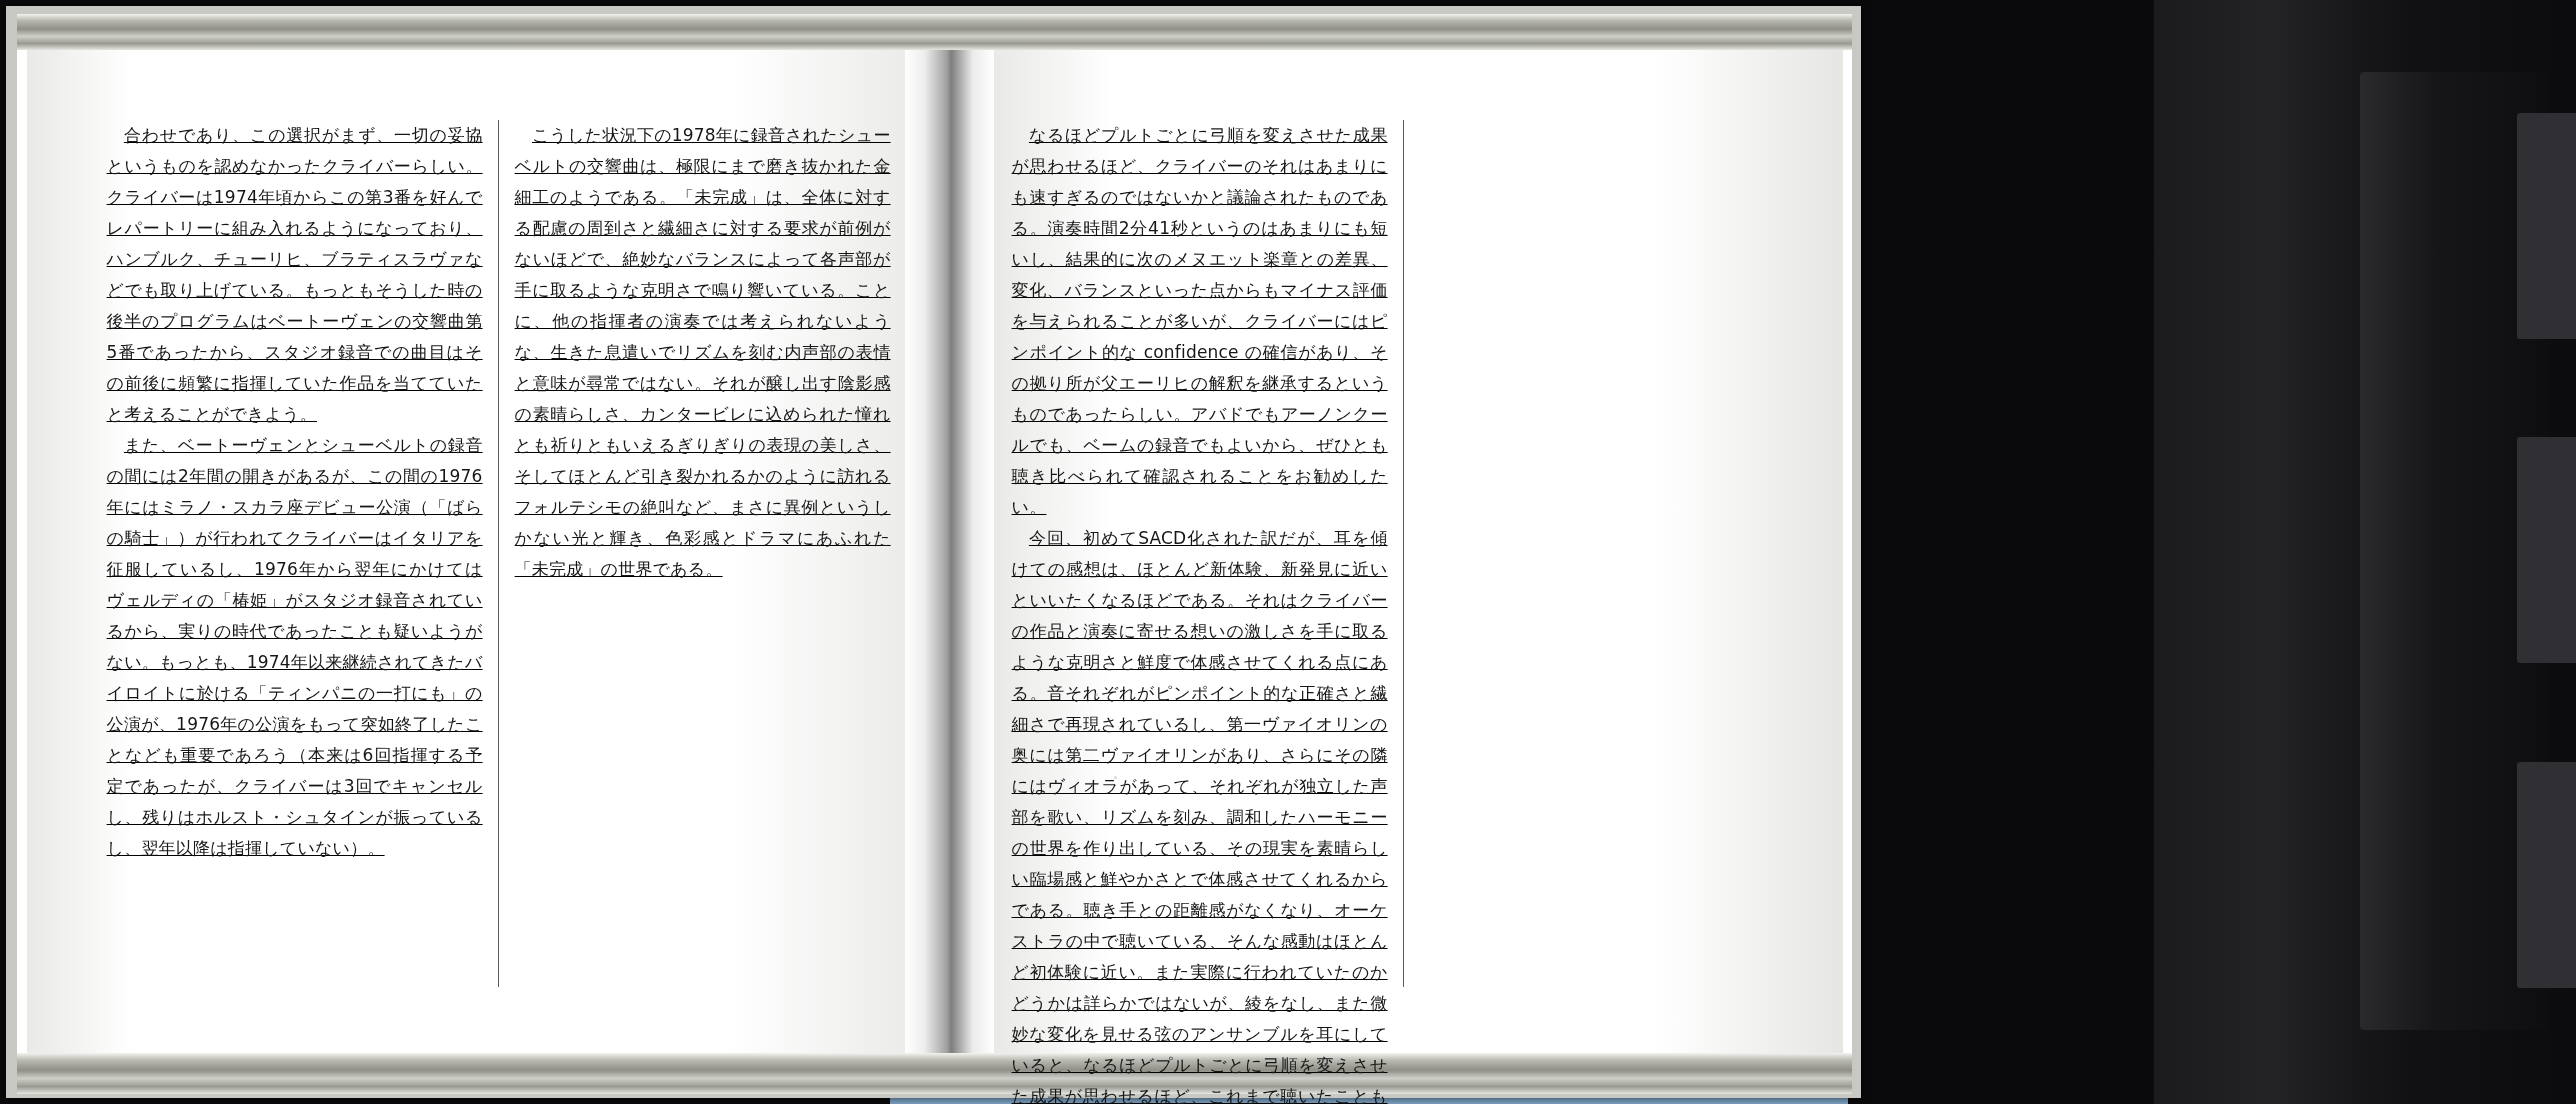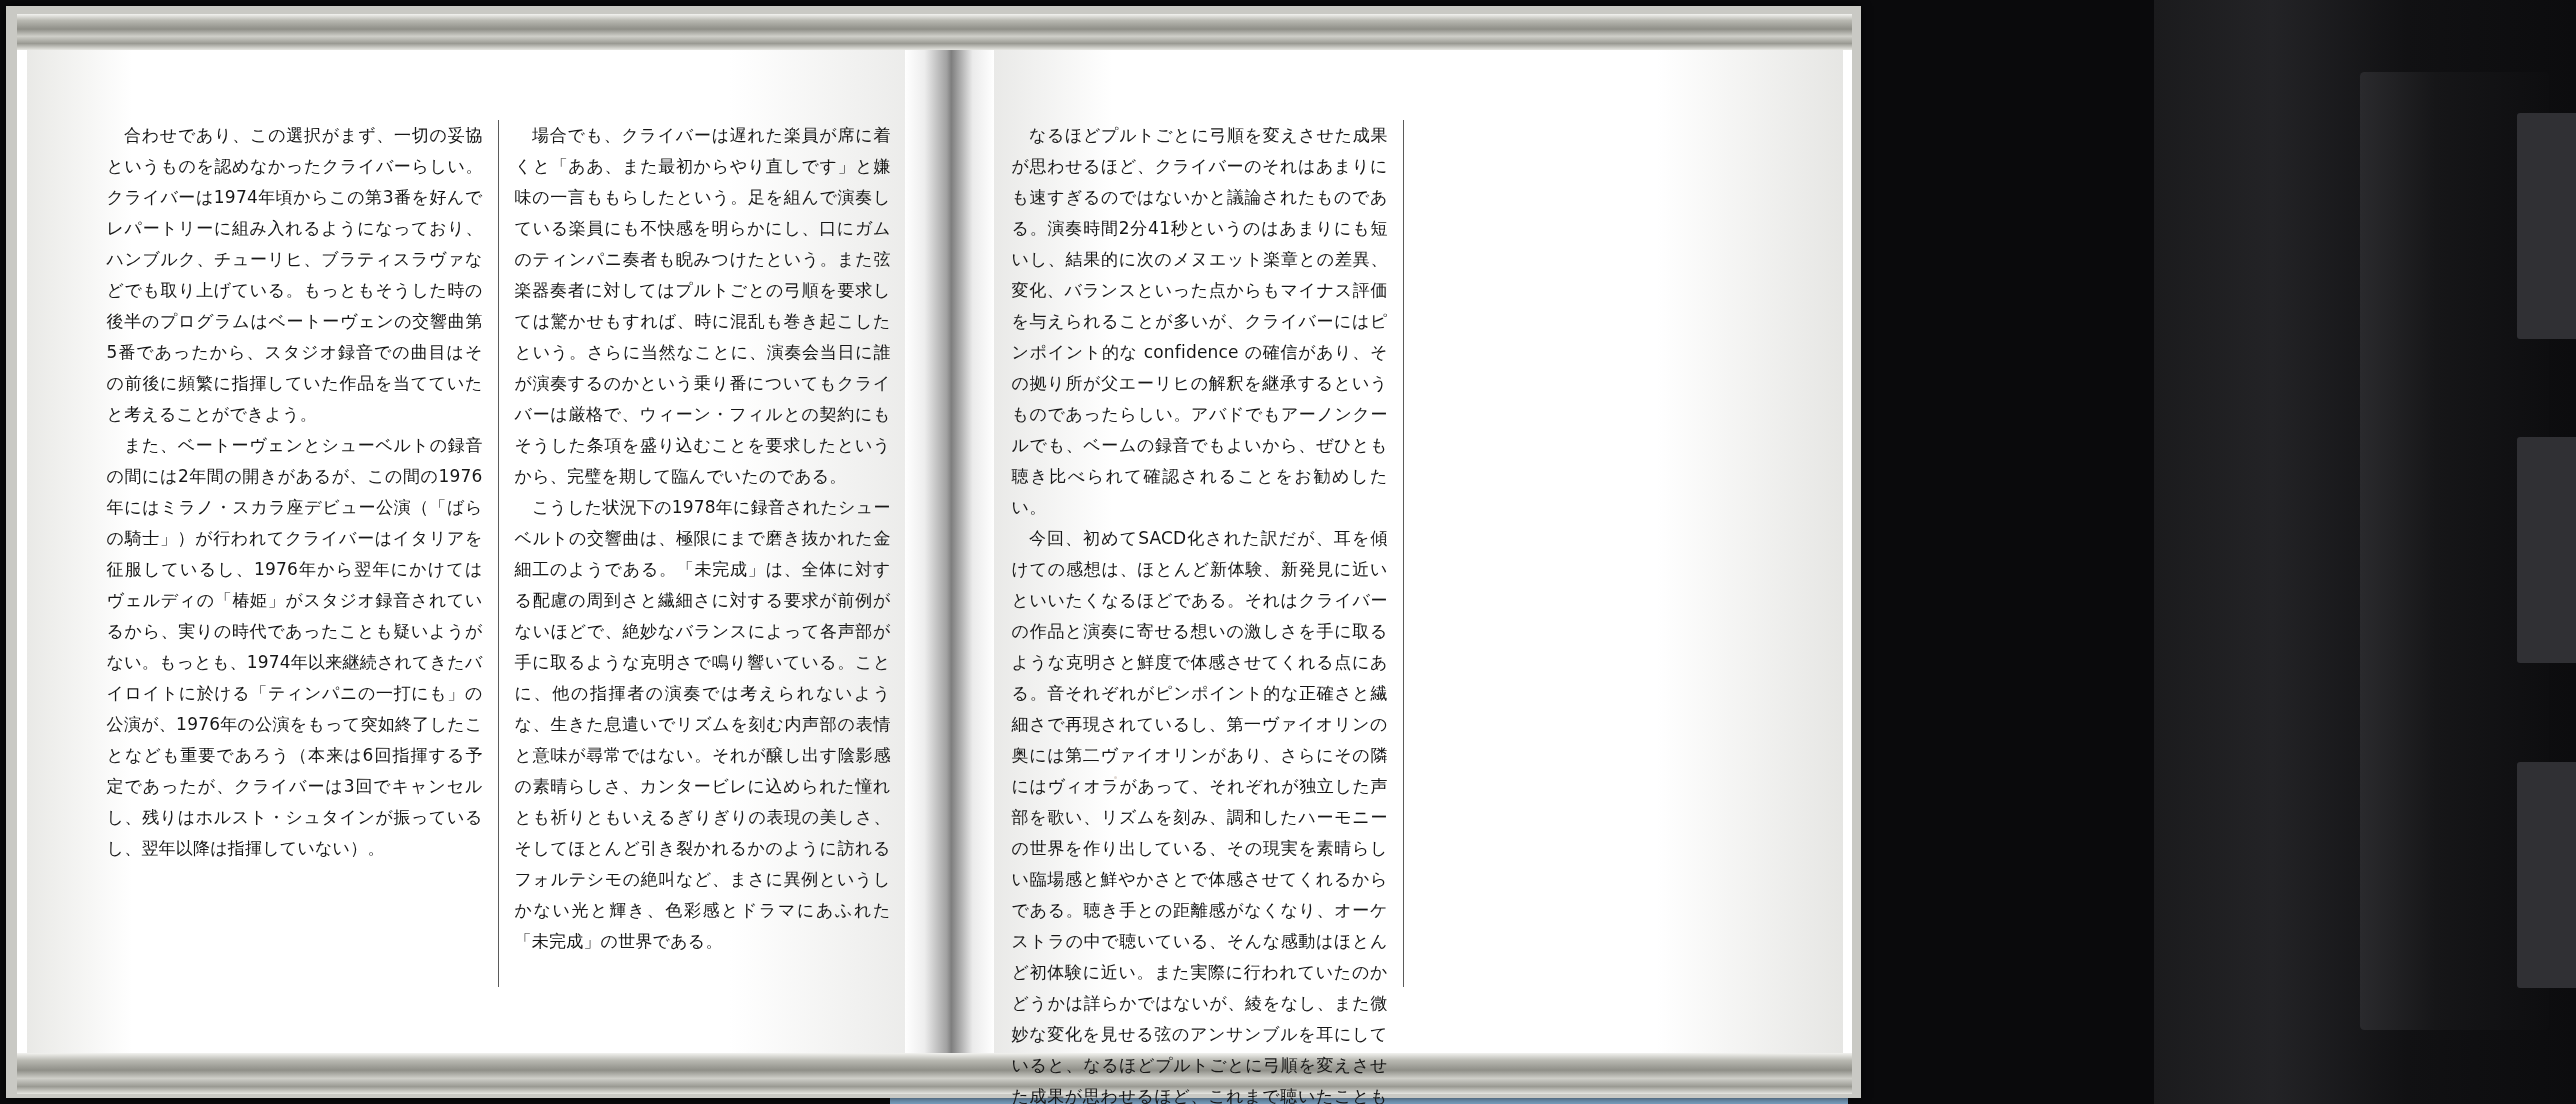--- a/index.html
+++ b/index.html
@@ -125,20 +125,21 @@
     display: flex;
     gap: 0;
   }
   .page.left  { left: 90px;  width: 814px; }
   .page.right { left: 995px; width: 814px; }
 
   .col {
     width: 376px;
     height: 867px;
     position: relative;
+    text-decoration: underline;
   }
   .col .col-text {
     font-family: "DejaVu Sans", sans-serif;
     font-size: 17px;
     line-height: 31px;
     color: #161616;
     text-align: justify;
     text-justify: inter-character;
     letter-spacing: 0.2px;
   }
@@ -192,21 +193,20 @@
       <div class="page left">
         <div class="col first">
           <div class="col-text">
             <p>合わせであり、この選択がまず、一切の妥協というものを認めなかったクライバーらしい。クライバーは1974年頃からこの第3番を好んでレパートリーに組み入れるようになっており、ハンブルク、チューリヒ、ブラティスラヴァなどでも取り上げている。もっともそうした時の後半のプログラムはベートーヴェンの交響曲第5番であったから、スタジオ録音での曲目はその前後に頻繁に指揮していた作品を当てていたと考えることができよう。</p>
             <p>また、ベートーヴェンとシューベルトの録音の間には2年間の開きがあるが、この間の1976年にはミラノ・スカラ座デビュー公演（「ばらの騎士」）が行われてクライバーはイタリアを征服しているし、1976年から翌年にかけてはヴェルディの「椿姫」がスタジオ録音されているから、実りの時代であったことも疑いようがない。もっとも、1974年以来継続されてきたバイロイトに於ける「ティンパニの一打にも」の公演が、1976年の公演をもって突如終了したことなども重要であろう（本来は6回指揮する予定であったが、クライバーは3回でキャンセルし、残りはホルスト・シュタインが振っているし、翌年以降は指揮していない）。</p>
           </div>
           <div class="colrule" style="right:-16.6px;"></div>
         </div>
         <div class="col">
           <div class="col-text">
-            <p>場合でも、クライバーは遅れた楽員が席に着くと「ああ、また最初からやり直しです」と嫌味の一言ももらしたという。足を組んで演奏している楽員にも不快感を明らかにし、口にガムのティンパニ奏者も睨みつけたという。また弦楽器奏者に対してはプルトごとの弓順を要求しては驚かせもすれば、時に混乱も巻き起こしたという。さらに当然なことに、演奏会当日に誰が演奏するのかという乗り番についてもクライバーは厳格で、ウィーン・フィルとの契約にもそうした条項を盛り込むことを要求したというから、完璧を期して臨んでいたのである。</p>
             <p>こうした状況下の1978年に録音されたシューベルトの交響曲は、極限にまで磨き抜かれた金細工のようである。「未完成」は、全体に対する配慮の周到さと繊細さに対する要求が前例がないほどで、絶妙なバランスによって各声部が手に取るような克明さで鳴り響いている。ことに、他の指揮者の演奏では考えられないような、生きた息遣いでリズムを刻む内声部の表情と意味が尋常ではない。それが醸し出す陰影感の素晴らしさ、カンタービレに込められた憧れとも祈りともいえるぎりぎりの表現の美しさ、そしてほとんど引き裂かれるかのように訪れるフォルテシモの絶叫など、まさに異例というしかない光と輝き、色彩感とドラマにあふれた「未完成」の世界である。</p>
           </div>
         </div>
       </div>
 
       <div class="page right">
         <div class="col first">
           <div class="col-text">
             <p>なるほどプルトごとに弓順を変えさせた成果が思わせるほど、クライバーのそれはあまりにも速すぎるのではないかと議論されたものである。演奏時間2分41秒というのはあまりにも短いし、結果的に次のメヌエット楽章との差異、変化、バランスといった点からもマイナス評価を与えられることが多いが、クライバーにはピンポイント的な confidence の確信があり、その拠り所が父エーリヒの解釈を継承するというものであったらしい。アバドでもアーノンクールでも、ベームの録音でもよいから、ぜひとも聴き比べられて確認されることをお勧めしたい。</p>
             <p>今回、初めてSACD化された訳だが、耳を傾けての感想は、ほとんど新体験、新発見に近いといいたくなるほどである。それはクライバーの作品と演奏に寄せる想いの激しさを手に取るような克明さと鮮度で体感させてくれる点にある。音それぞれがピンポイント的な正確さと繊細さで再現されているし、第一ヴァイオリンの奥には第二ヴァイオリンがあり、さらにその隣にはヴィオラがあって、それぞれが独立した声部を歌い、リズムを刻み、調和したハーモニーの世界を作り出している、その現実を素晴らしい臨場感と鮮やかさとで体感させてくれるからである。聴き手との距離感がなくなり、オーケストラの中で聴いている、そんな感動はほとんど初体験に近い。また実際に行われていたのかどうかは詳らかではないが、綾をなし、また微妙な変化を見せる弦のアンサンブルを耳にしていると、なるほどプルトごとに弓順を変えさせた成果が思わせるほど、これまで聴いたこともない多彩で、繊細な演</p>

